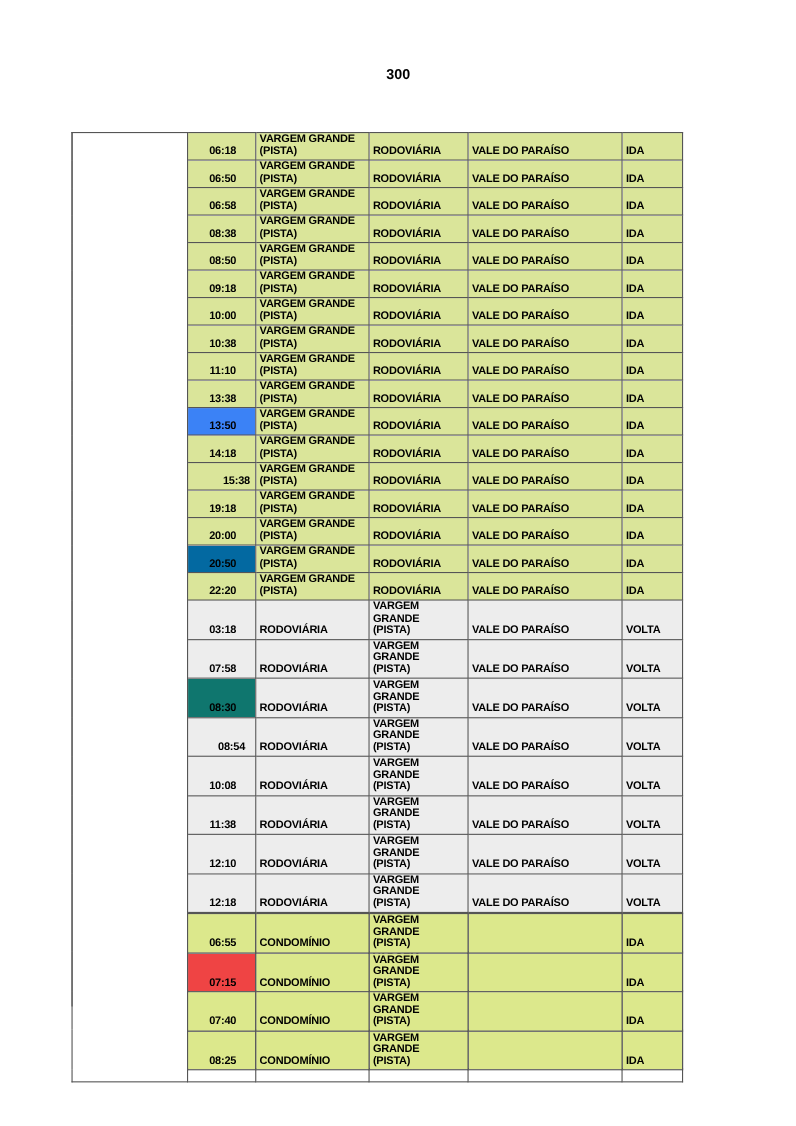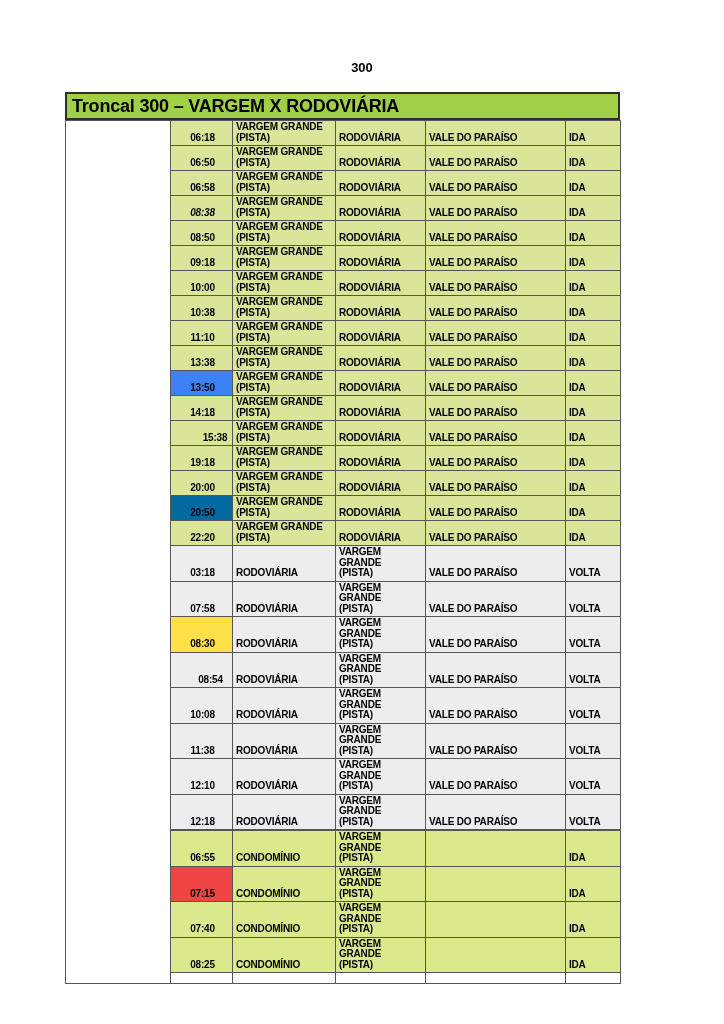--- a/index.html
+++ b/index.html
@@ -45,23 +45,20 @@
     text-align:center; font-size:13px;
   }
 </style>
 </head>
 <body>
 
 <div class="page">
 
   <div class="top-label">300</div>
 
-  <div class="title-bar" style="background: rgb(160, 208, 70);">
-    <span>Troncal 300 – VARGEM X RODOVIÁRIA</span>
-  </div>
 
   <div class="vline"></div>
 
   <table class="sched main">
     <colgroup>
       <col style="width:105px">
         <col style="width:62px">
         <col style="width:103px">
       <col style="width:90px">
         <col style="width:140px">
@@ -87,21 +84,21 @@
         </tr>
         <tr class="data-row">
           <td class="time-cell" style="background: rgb(218, 229, 154);">06:58</td>
           <td class="origin-cell" style="background: rgb(218, 229, 154);">VARGEM GRANDE
 (PISTA)</td>
           <td class="destination-cell" style="background: rgb(218, 229, 154);">RODOVIÁRIA</td>
           <td class="via-cell" style="background: rgb(218, 229, 154);">VALE DO PARAÍSO</td>
           <td class="direction-cell" style="background: rgb(218, 229, 154);">IDA</td>
         </tr>
         <tr class="data-row">
-          <td class="time-cell" style="background: rgb(218, 229, 154); font-style: italic;">08:38</td>
+          <td class="time-cell" style="background: rgb(218, 229, 154);">08:38</td>
           <td class="origin-cell" style="background: rgb(218, 229, 154);">VARGEM GRANDE
 (PISTA)</td>
           <td class="destination-cell" style="background: rgb(218, 229, 154);">RODOVIÁRIA</td>
           <td class="via-cell" style="background: rgb(218, 229, 154);">VALE DO PARAÍSO</td>
           <td class="direction-cell" style="background: rgb(218, 229, 154);">IDA</td>
         </tr>
         <tr class="data-row">
           <td class="time-cell" style="background: rgb(218, 229, 154);">08:50</td>
           <td class="origin-cell" style="background: rgb(218, 229, 154);">VARGEM GRANDE
 (PISTA)</td>
@@ -215,21 +212,21 @@
         </tr>
         <tr class="data-row">
           <td class="time-cell" style="background: rgb(237, 237, 237);">07:58</td>
           <td class="origin-cell" style="background: rgb(237, 237, 237);">RODOVIÁRIA</td>
           <td class="destination-cell" style="background: rgb(237, 237, 237);">VARGEM GRANDE
 (PISTA)</td>
           <td class="via-cell" style="background: rgb(237, 237, 237);">VALE DO PARAÍSO</td>
           <td class="direction-cell" style="background: rgb(237, 237, 237);">VOLTA</td>
         </tr>
         <tr class="data-row">
-          <td class="time-cell" style="background: #fde047;">08:30</td>
+          <td class="time-cell" style="background: #0f766e;">08:30</td>
           <td class="origin-cell" style="background: rgb(237, 237, 237);">RODOVIÁRIA</td>
           <td class="destination-cell" style="background: rgb(237, 237, 237);">VARGEM GRANDE
 (PISTA)</td>
           <td class="via-cell" style="background: rgb(237, 237, 237);">VALE DO PARAÍSO</td>
           <td class="direction-cell" style="background: rgb(237, 237, 237);">VOLTA</td>
         </tr>
         <tr class="data-row">
           <td class="time-cell" style="background: rgb(237, 237, 237); padding-left: 19px;">08:54</td>
           <td class="origin-cell" style="background: rgb(237, 237, 237);">RODOVIÁRIA</td>
           <td class="destination-cell" style="background: rgb(237, 237, 237);">VARGEM GRANDE

